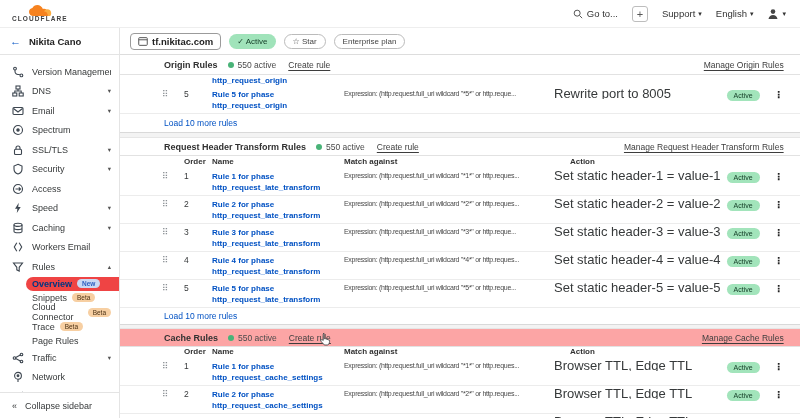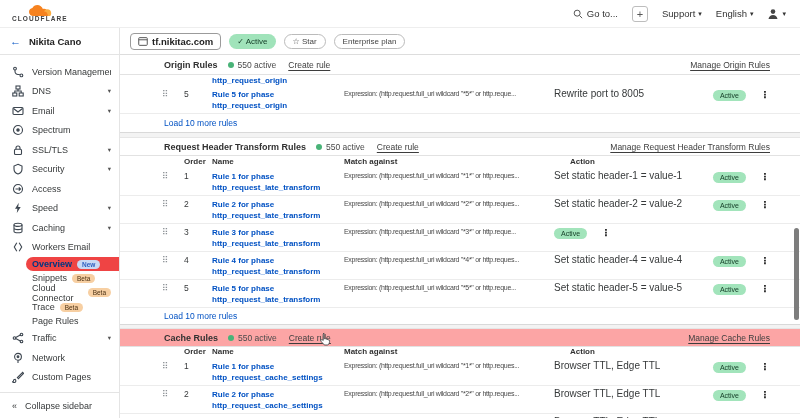--- a/index.html
+++ b/index.html
@@ -52,21 +52,21 @@
   .colhdr { display:flex; align-items:flex-end; padding:0 30px 2px 64px; font-size:8px; font-weight:bold; color:#333; height:12px; }
   .ch-order { width:28px; }
   .ch-name { width:132px; }
   .ch-match { width:226px; }
   .ch-action { flex:1; }
   .row { height:28px; display:flex; align-items:flex-start; padding:3px 30px 0 42px; border-bottom:1px solid #ececec; }
   .drag { width:22px; font-size:9px; color:#8c9196; line-height:11px; cursor:grab; }
   .c-order { width:28px; font-size:8.5px; color:#36393a; line-height:11px; }
   .c-name { width:132px; font-size:8px; font-weight:bold; color:#0051c3; line-height:11px; cursor:pointer; white-space:nowrap; overflow:hidden; }
   .c-match { width:210px; font-size:7px; letter-spacing:-0.3px; color:#4a4a4a; line-height:10px; white-space:nowrap; overflow:hidden; }
-  .c-action { flex:1; font-size:10px; color:#36393a; line-height:10px; padding-right:6px; white-space:nowrap; overflow:hidden; }
+  .c-action { flex:1; font-size:13px; color:#36393a; line-height:10px; padding-right:6px; white-space:nowrap; overflow:hidden; }
   .badge-active { flex:none; background:#a2e4bb; color:#123b25; font-size:7px; border-radius:8px;
     padding:2px 7px; line-height:1; margin-top:1px; }
   .kebab { width:16px; text-align:right; font-size:10px; font-weight:bold; color:#222; cursor:pointer; line-height:11px; margin-left:8px; }
   .loadmore { display:flex; align-items:center; padding:0 30px 0 44px; font-size:8.5px; color:#0051c3; cursor:pointer; }
   .strip { background:#f3f3f3; border-top:1px solid #d9d9d9; border-bottom:1px solid #e6e6e6; }
   .partialrow { overflow:hidden; display:flex; padding:0 30px 0 42px; }
   .partial-name { margin-left:50px; font-size:8px; font-weight:bold; color:#0051c3; line-height:11px; }
   .scroll-thumb { position:absolute; right:1px; top:173px; width:5px; height:92px; background:#7d7d7d; border-radius:3px; }
   .cursor { position:absolute; left:199px; top:277px; pointer-events:none; }
 </style>
@@ -206,20 +206,29 @@
         <span class="scaret">▾</span>
       </div>
       <div class="sitem">
         <span class="sicon">
             <svg viewBox="0 0 12 12" fill="none" stroke="#3d4650" stroke-width="1.1">
               <path d="M4.8 1.8 2.3 6l2.5 4.2M7.2 1.8 9.7 6l-2.5 4.2"></path>
             </svg>
           </span>
         <span class="slabel">Workers Email</span>
       </div>
+      <div class="sitem">
+        <span class="sicon">
+            <svg viewBox="0 0 12 12" fill="none" stroke="#3d4650" stroke-width="1.1">
+              <path d="M1.5 2h9L7.2 6.3V10l-2.4-1.2V6.3z"></path>
+            </svg>
+          </span>
+        <span class="slabel">Rules</span>
+        <span class="scaret">▴</span>
+      </div>
 
       <div class="subitem subsel">
         <span>Overview</span>
         <span class="badge-new">New</span>
       </div>
       <div class="subitem">
         <span>Snippets</span>
         <span class="badge-beta">Beta</span>
       </div>
       <div class="subitem">
@@ -354,20 +363,21 @@
         <span class="kebab">⋮</span>
       </div>
       <div class="row">
         <span class="drag">⠿</span>
         <span class="c-order">3</span>
         <span class="c-name">
           <span style="display:block">Rule 3 for phase</span>
           <span style="display:block">http_request_late_transform</span>
         </span>
         <span class="c-match">Expression: (http.request.full_uri wildcard "*3*" or http.reque...</span>
+        <span class="c-action">Set static header-3 = value-3</span>
         <span class="badge-active">Active</span>
         <span class="kebab">⋮</span>
       </div>
       <div class="row">
         <span class="drag">⠿</span>
         <span class="c-order">4</span>
         <span class="c-name">
           <span style="display:block">Rule 4 for phase</span>
           <span style="display:block">http_request_late_transform</span>
         </span>

